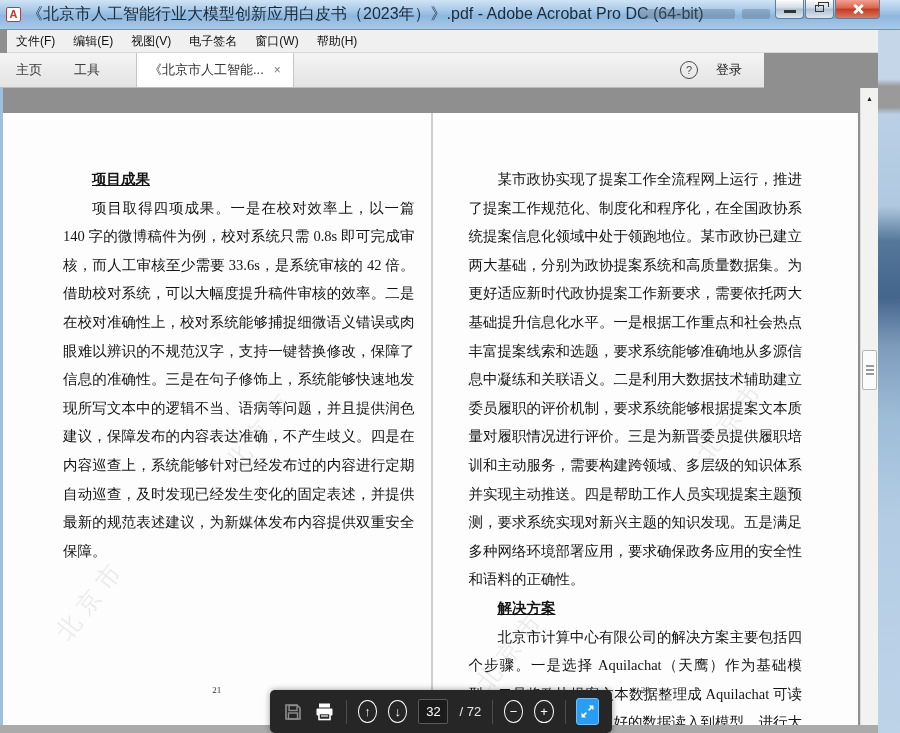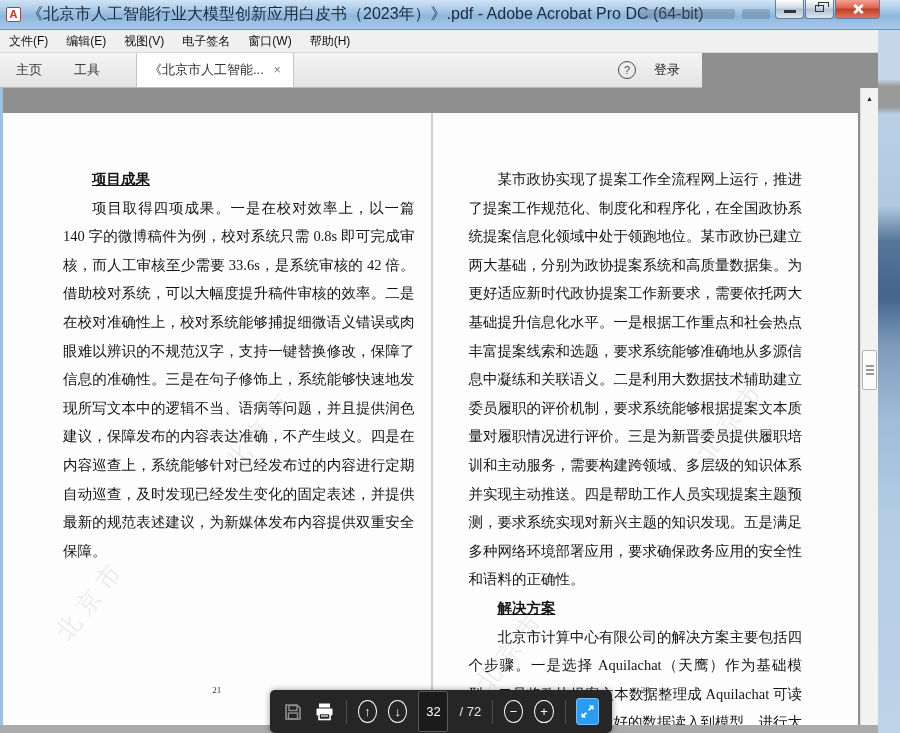--- a/index.html
+++ b/index.html
@@ -20,26 +20,26 @@
     border-radius:0 0 4px 4px; margin-left:1px; position:relative; }
   .win-btn.close { width:45px; background:linear-gradient(180deg,#f3a092,#d9634c 45%,#c13b22 50%,#e0765f); }
   .glyph-min { position:absolute; left:8px; bottom:5px; width:12px; height:3px; background:#333; }
   .glyph-restore { position:absolute; left:9px; top:5px; width:9px; height:7px; border:1.5px solid #333; background:transparent; }
   .glyph-restore::after { content:""; position:absolute; left:2px; top:-4px; width:9px; height:4px; border:1.5px solid #333; border-bottom:none; }
   .glyph-x { position:absolute; left:50%; top:50%; width:14px; height:14px; transform:translate(-50%,-50%); }
   .glyph-x::before,.glyph-x::after { content:""; position:absolute; left:6px; top:1px; width:3px; height:12px; background:#fff; border-radius:1px; }
   .glyph-x::before { transform:rotate(45deg); } .glyph-x::after { transform:rotate(-45deg); }
 
   
-  .menubar { position:absolute; left:0; top:30px; width:878px; height:23px; background:#f0f0f0;
+  .menubar { position:absolute; left:7px; top:30px; width:878px; height:23px; background:#f0f0f0;
     border-bottom:1px solid #d8d8d8; display:flex; align-items:center; font-size:12px; color:#111; }
   .menu-item { padding:3px 9px; cursor:default; }
 
   
-  .tabbar { position:absolute; left:0; top:53px; width:702px; height:35px;
+  .tabbar { position:absolute; left:0; top:53px; width:764px; height:35px;
     background:linear-gradient(180deg,#f4f4f4,#e3e3e3); border-bottom:1px solid #bcbcbc;
     display:flex; align-items:stretch; font-size:13px; color:#333; }
   .tab-plain { display:flex; align-items:center; padding:0 16px; color:#3a3a3a; }
   .tab-doc { display:flex; align-items:center; gap:10px; background:#fff; border-left:1px solid #c6c6c6;
     border-right:1px solid #c6c6c6; padding:0 12px; margin-left:20px; max-width:170px; }
   .tab-doc .label { white-space:nowrap; overflow:hidden; }
   .tab-close { color:#777; font-size:12px; }
   .tabbar-right { margin-left:auto; display:flex; align-items:center; gap:18px; padding-right:22px; }
   .help-circle { width:18px; height:18px; border:1.5px solid #4a4a4a; border-radius:50%;
     display:flex; align-items:center; justify-content:center; font-size:11px; color:#4a4a4a; }
@@ -79,21 +79,21 @@
   .sb-thumb::before { content:""; position:absolute; left:3px; top:14px; width:8px; height:1.5px;
     background:#9a9a9a; box-shadow:0 4px 0 #9a9a9a, 0 8px 0 #9a9a9a; }
 
   
   .floatbar { position:absolute; left:270px; top:690px; width:342px; height:43px; background:#262626;
     border-radius:5px; display:flex; align-items:center; padding:0 13px; gap:11px; box-shadow:0 0 6px rgba(0,0,0,.4); }
   .fb-sep { width:1px; height:24px; background:#4d4d4d; }
   .fb-circle { width:23px; height:23px; border:1.7px solid #fff; border-radius:50%; color:#fff;
     display:flex; align-items:center; justify-content:center; font-size:13px; line-height:1; }
   .fb-icon { width:22px; height:22px; display:flex; align-items:center; justify-content:center; }
-  .fb-pagebox { width:36px; height:41px; background:#1b1b1b; border:1px solid #5a5a5a; border-radius:2px;
+  .fb-pagebox { width:36px; height:25px; background:#1b1b1b; border:1px solid #5a5a5a; border-radius:2px;
     color:#fff; font-size:13px; display:flex; align-items:center; justify-content:center; }
   .fb-total { color:#e8e8e8; font-size:13px; white-space:nowrap; }
   .fb-expand { width:27px; height:27px; background:#2a9cf2; border-radius:3px; display:flex;
     align-items:center; justify-content:center; border:1px solid #6fc0f7; }
 </style>
 </head>
 <body>
 
 <div class="screen">
 

